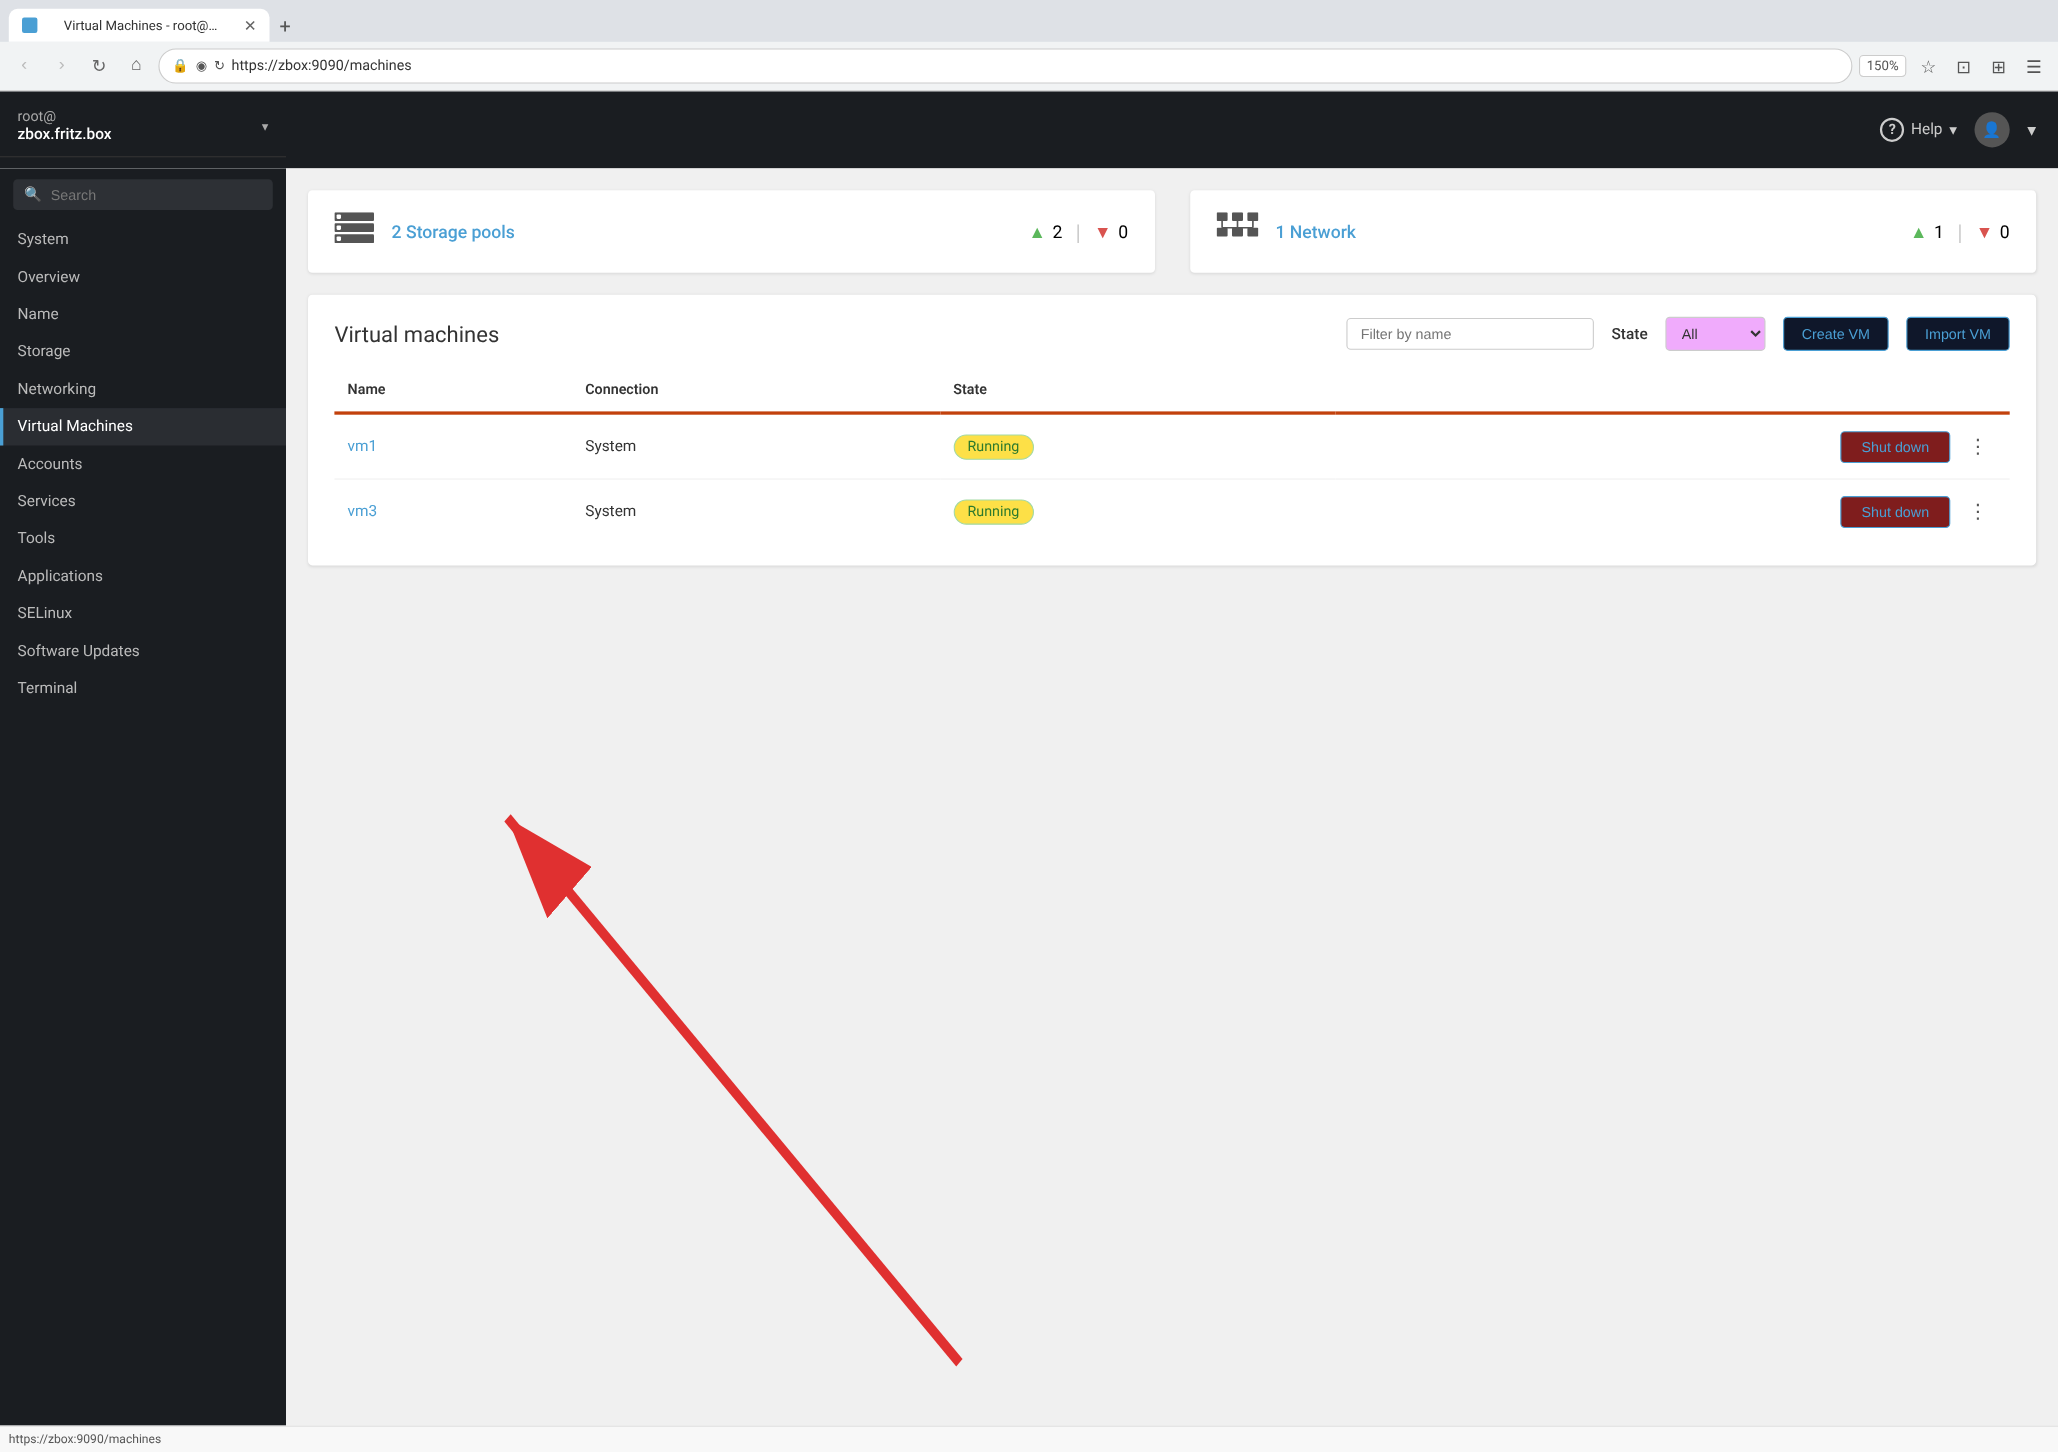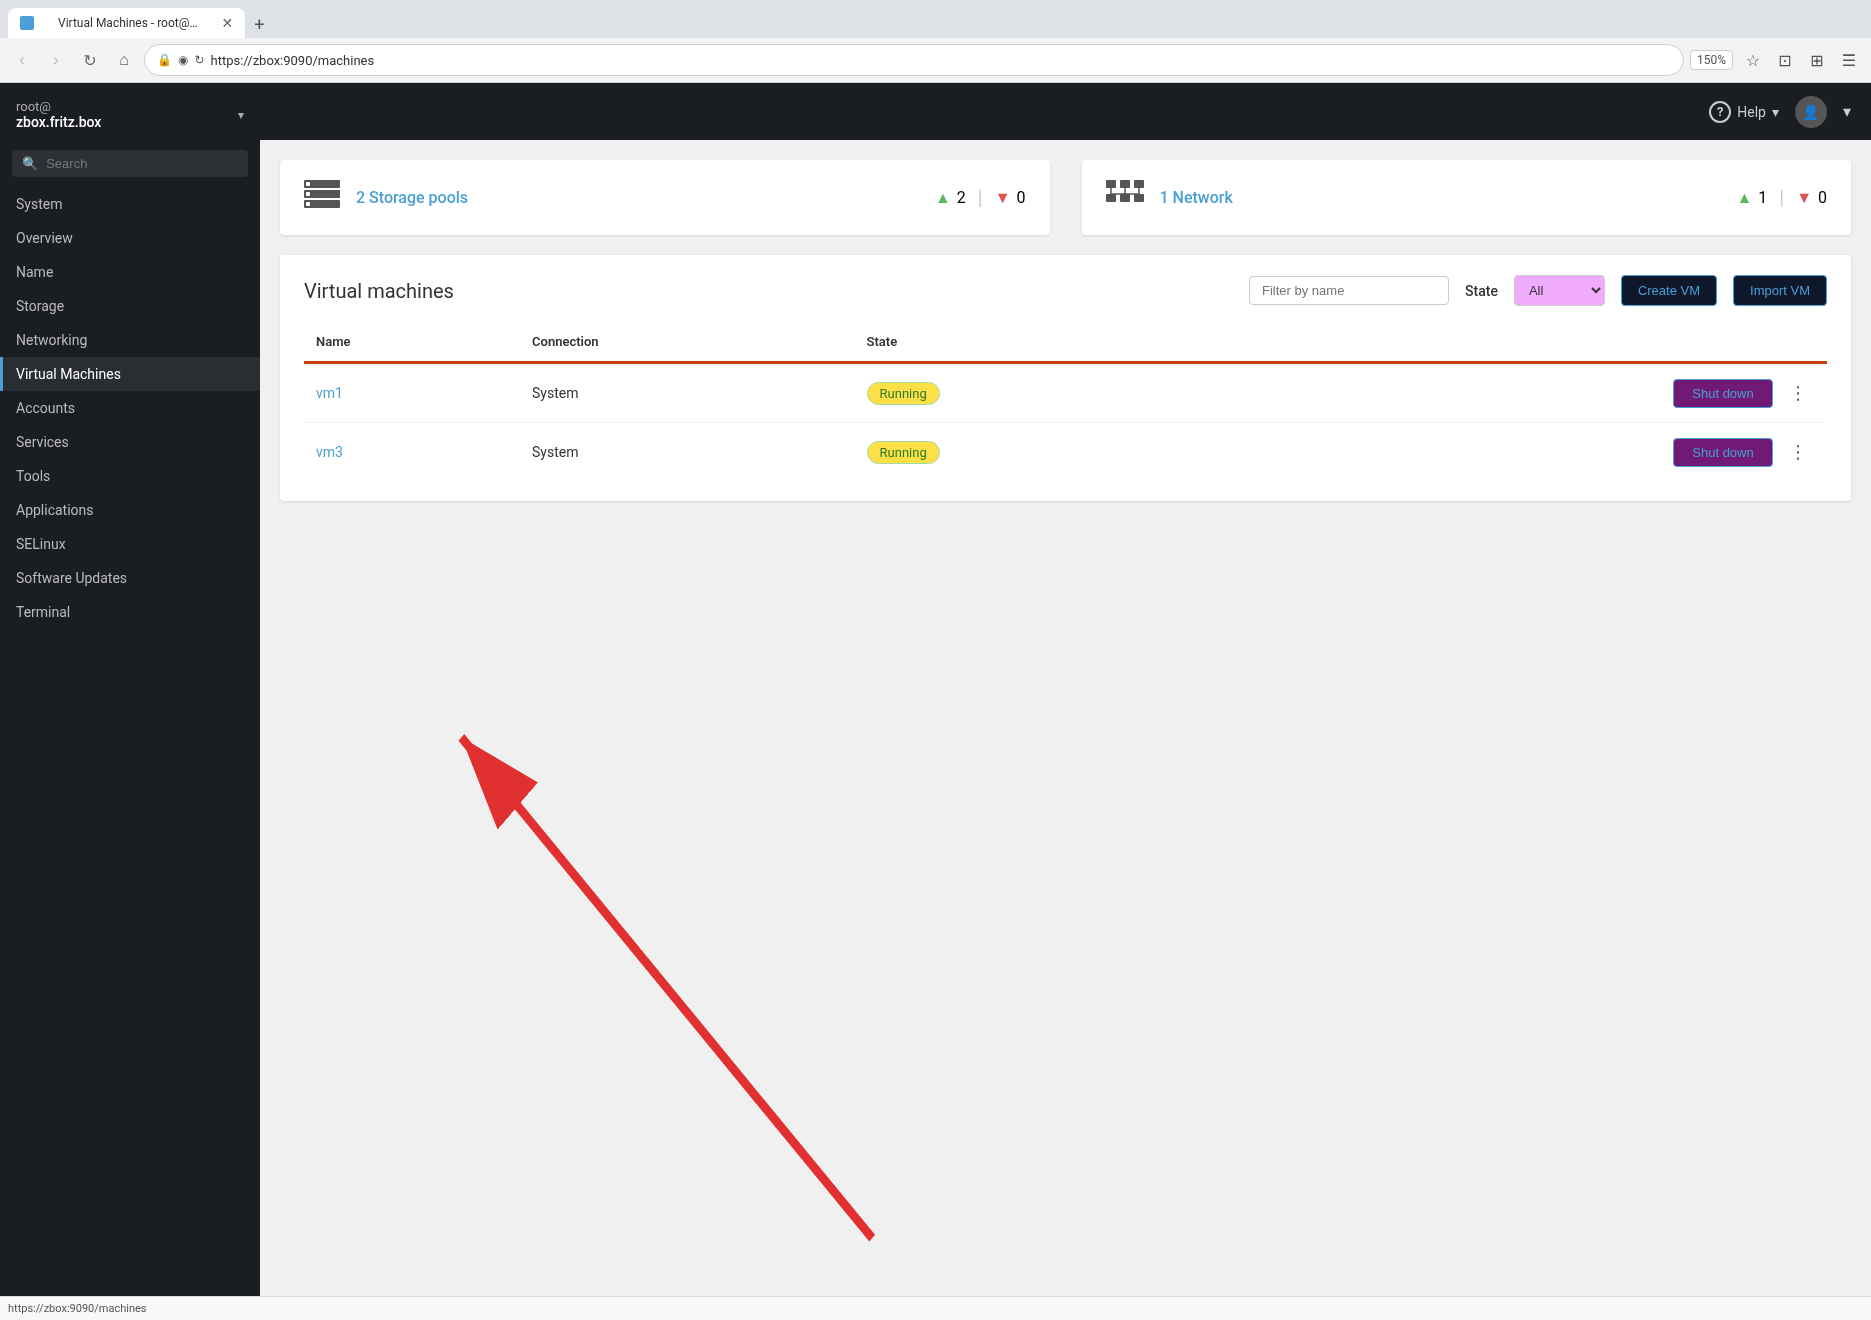--- a/index.html
+++ b/index.html
@@ -53,45 +53,45 @@
     .summary-card-stats { display: flex; align-items: center; gap: 12px; margin-left: auto; }
     .stat-item { display: flex; align-items: center; gap: 6px; font-size: 16px; }
     .stat-up { color: #5cb85c; }
     .stat-down { color: #d9534f; }
     .stat-divider { color: #ccc; font-size: 20px; }
 
     
     .vm-section { background: white; border-radius: 4px; box-shadow: 0 1px 3px rgba(0,0,0,0.1); padding: 20px 24px; }
     .vm-header { display: flex; align-items: center; margin-bottom: 20px; gap: 16px; }
     .vm-title { font-size: 20px; color: #333; font-weight: 400; }
-    .vm-filter { margin-left: auto; border: 1px solid #ccc; border-radius: 4px; padding: 6px 12px; font-size: 13px; color: #c2410c; width: 200px; outline: none; }
+    .vm-filter { margin-left: auto; border: 1px solid #ccc; border-radius: 4px; padding: 6px 12px; font-size: 13px; color: #c2410c; width: 225px; outline: none; }
     .vm-state-label { font-size: 14px; color: #333; font-weight: 500; }
     .vm-state-select { border: 1px solid #ccc; border-radius: 4px; padding: 6px 10px; font-size: 13px; color: #333; outline: none; background: #f0abfc; cursor: pointer; }
     .vm-btn { border: 1px solid #4a9fd4; color: #4a9fd4; background: #0f172a; border-radius: 4px; padding: 7px 16px; font-size: 13px; cursor: pointer; }
 
     .vm-table { width: 100%; border-collapse: collapse; }
     .vm-table th { text-align: left; font-size: 13px; font-weight: 600; color: #333; padding: 8px 12px 12px; border-bottom: 3px solid #c2410c; }
     .vm-table td { padding: 14px 12px; border-bottom: 1px solid #f0f0f0; font-size: 14px; color: #333; vertical-align: middle; }
     .vm-table tr:last-child td { border-bottom: none; }
     .vm-name-link { color: #4a9fd4; text-decoration: none; cursor: pointer; }
 
     .state-badge { display: inline-block; padding: 3px 12px; border-radius: 12px; font-size: 13px; }
     .state-running { background: #fde047; color: #2d7a2d; border: 1px solid #a3d9a3; }
     .state-shutoff { background: #f5f5f5; color: #555; border: 1px solid #ccc; }
 
-    .action-btn { border: 1px solid #4a9fd4; color: #4a9fd4; background: #701a75; border-radius: 4px; padding: 6px 16px; font-size: 13px; cursor: pointer; min-width: 100px; }
+    .action-btn { border: 1px solid #4a9fd4; color: #4a9fd4; background: #7f1d1d; border-radius: 4px; padding: 6px 16px; font-size: 13px; cursor: pointer; min-width: 100px; }
     .action-btn.run { min-width: 80px; }
 
     .more-btn { background: none; border: none; cursor: pointer; color: #555; font-size: 18px; padding: 4px 8px; border-radius: 4px; }
 
     .vm-actions { display: flex; align-items: center; gap: 8px; justify-content: flex-end; }
 
     
     .app-body { display: flex; flex: 1; overflow: hidden; flex-direction: column; }
-    .app-top-row { display: flex; height: 57px; flex-shrink: 0; }
+    .app-top-row { display: flex; height: 70px; flex-shrink: 0; }
     .app-top-spacer { width: 260px; background: #1a1d21; }
     .app-top-bar { flex: 1; background: #1a1d21; display: flex; align-items: center; justify-content: flex-end; padding: 0 20px; gap: 16px; }
 
     .app-main-row { display: flex; flex: 1; overflow: hidden; position: relative; }
 
     
     .status-bar { height: 24px; background: #f8f8f8; border-top: 1px solid #ddd; display: flex; align-items: center; padding: 0 8px; font-size: 11px; color: #555; flex-shrink: 0; }
 
     
     .arrow-container { position: absolute; top: 0; left: 0; width: 100%; height: 100%; pointer-events: none; z-index: 100; }

